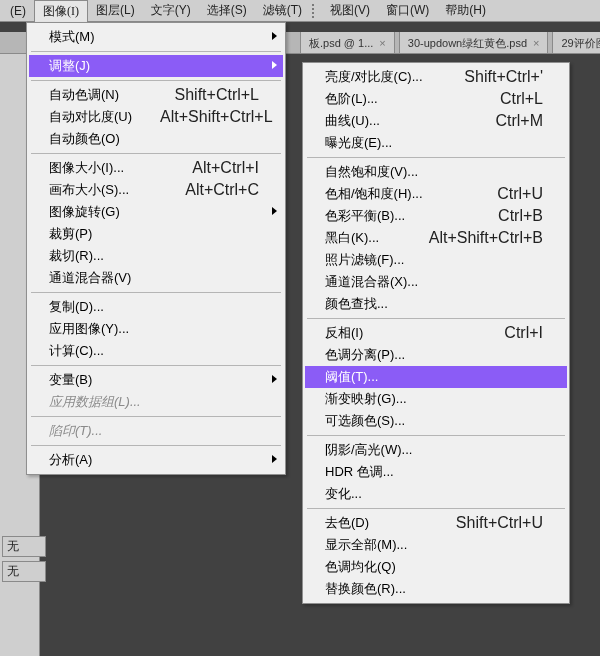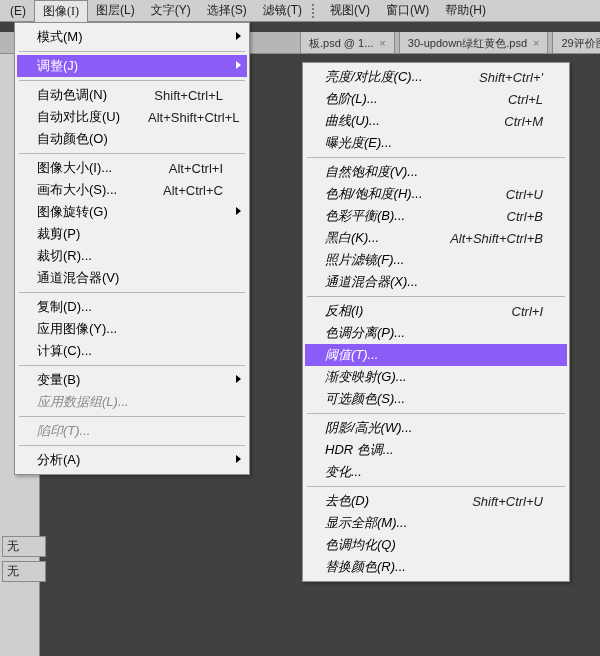--- a/index.html
+++ b/index.html
@@ -52,32 +52,32 @@
     position: absolute; background: #f0f0f0; border: 1px solid #8f8f8f;
     box-shadow: 2px 2px 3px rgba(0,0,0,.25);
     padding: 3px 2px;
   }
   .menu .row {
     display: flex; align-items: center; height: 22px;
     padding: 0 24px 0 20px; font-size: 13px; color: #000;
     position: relative; white-space: nowrap; cursor: default;
   }
   .menu .row .label { flex: 1; }
-  .menu .row .accel { color: #222; margin-left: 28px; font-size: 13px; }
+  .menu .row .accel { color: #222; margin-left: 28px; font-size: 16px; }
   .menu .row .sub { position: absolute; right: 6px; top: 6px;
     width: 0; height: 0; border-top: 4px solid transparent; border-bottom: 4px solid transparent;
     border-left: 5px solid #000;
   }
   .menu .row.hl { background: #8b5cf6; color: #fff; }
   .menu .row.hl .sub { border-left-color: #fff; }
   .menu .row.dis { color: #8a8a8a; font-style: italic; }
   .menu .sep { height: 1px; margin: 3px 2px; background: #b5b5b5; }
 
-  #menu1 { top: 22px; left: 14px; width: 236px; }
-  #menu2 { top: 62px; left: 302px; width: 268px; font-style: italic; }
+  #menu1 { top: 22px; left: 26px; width: 260px; }
+  #menu2 { top: 62px; left: 302px; width: 268px; }
 
   
   .toolbits { position:absolute; top:-2px; left:0; right:0; height:4px; display:flex; }
   .toolbits span { flex:0 0 40px; height:4px; }
 </style>
 </head>
 <body>
 
 <div class="toolbits">
   <span style="background:#6aa a"></span>
@@ -219,20 +219,23 @@
     <div class="row">
       <span class="label">黑白(K)...</span>
       <span class="accel">Alt+Shift+Ctrl+B</span>
     </div>
     <div class="row">
       <span class="label">照片滤镜(F)...</span>
     </div>
     <div class="row">
       <span class="label">通道混合器(X)...</span>
     </div>
+    <div class="row">
+      <span class="label">颜色查找...</span>
+    </div>
     <div class="sep"></div>
     <div class="row">
       <span class="label">反相(I)</span>
       <span class="accel">Ctrl+I</span>
     </div>
     <div class="row">
       <span class="label">色调分离(P)...</span>
     </div>
     <div class="row hl">
       <span class="label">阈值(T)...</span>

